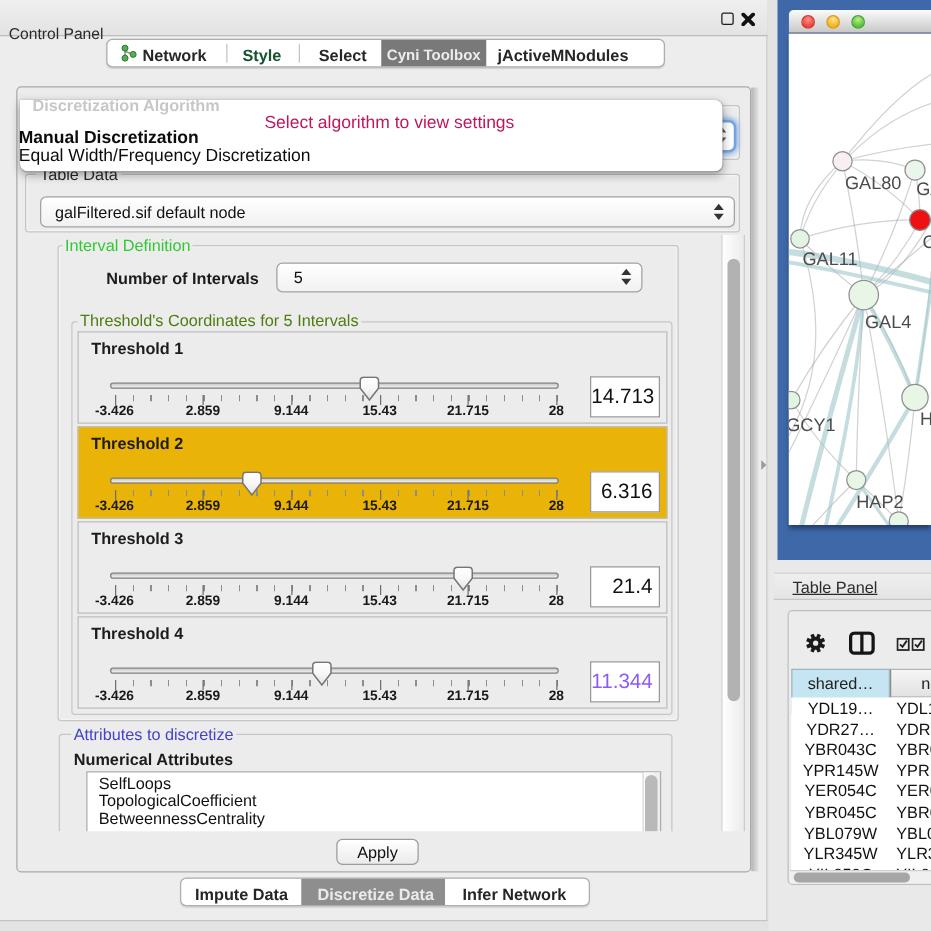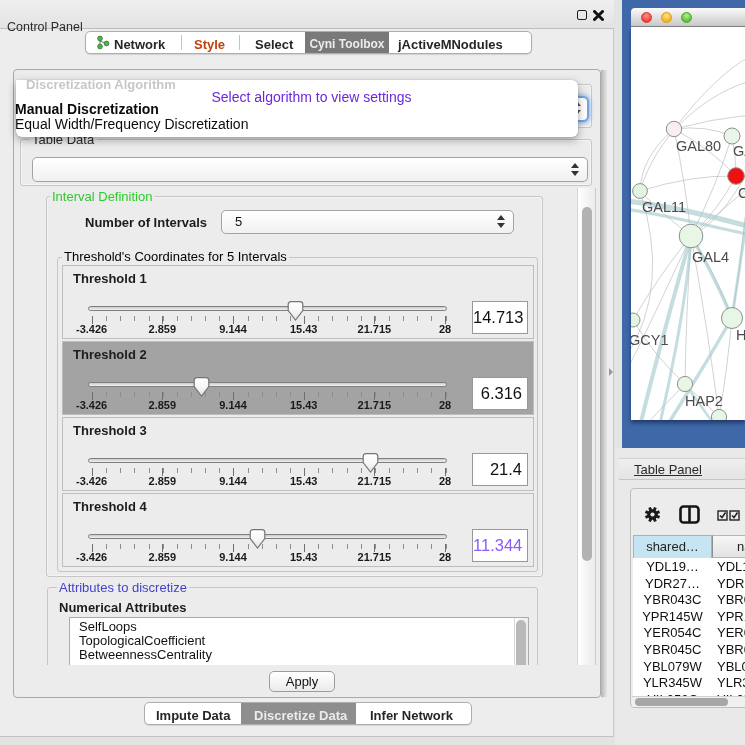--- a/index.html
+++ b/index.html
@@ -15,48 +15,49 @@
     </svg>
     <div class="abs" style="left:85px;top:31px;width:447px;height:23px;background:#fff;border:1px solid #adadad;border-radius:5px;box-shadow:0 1px 1px rgba(0,0,0,0.12);"></div>
     <svg class="abs" style="left:96px;top:35px" width="14" height="15">
 <path d="M4,3.5 L4,11.5 M4,6 L10,8.5" stroke="#8a8a8a" stroke-width="1.2" fill="none"></path>
 <circle cx="4" cy="3.5" r="2.4" fill="#55ad55" stroke="#2f7a2f" stroke-width="0.8"></circle>
 <circle cx="4" cy="11.5" r="2.4" fill="#55ad55" stroke="#2f7a2f" stroke-width="0.8"></circle>
 <circle cx="10.5" cy="8.5" r="2.4" fill="#55ad55" stroke="#2f7a2f" stroke-width="0.8"></circle>
 </svg>
     <div class="abs" style="left:114px;top:37px;font-size:13px;font-weight:bold;color:#262626;">Network</div>
     <div class="abs" style="left:181px;top:35px;width:1px;height:15px;background:#c4c4c4;"></div>
-    <div class="abs" style="left:194px;top:37px;font-size:13px;font-weight:bold;color:#c2410c;">Style</div>
+    <div class="abs" style="left:194px;top:37px;font-size:13px;font-weight:bold;color:#14532d;">Style</div>
     <div class="abs" style="left:239px;top:35px;width:1px;height:15px;background:#c4c4c4;"></div>
     <div class="abs" style="left:255px;top:37px;font-size:13px;font-weight:bold;color:#262626;">Select</div>
     <div class="abs" style="left:305px;top:32px;width:84px;height:21px;background:#797979;"></div>
     <div class="abs b" style="left:305px;top:37px;width:84px;text-align:center;font-size:12px;color:#ececec;">Cyni Toolbox</div>
     <div class="abs" style="left:398px;top:37px;font-size:13px;font-weight:bold;color:#262626;">jActiveMNodules</div>
     <div class="abs" style="left:13px;top:69px;width:588px;height:629px;background:#ececec;border:1px solid #a9a9a9;border-radius:4px;"></div>
     <div class="abs" style="left:601px;top:70px;width:6px;height:627px;background:linear-gradient(to right,#b4b4b4,#e6e6e6);"></div>
     <div class="abs" style="left:20px;top:84px;width:572px;height:44px;border:1px solid #c6c6c6;border-radius:3px;box-shadow:inset 0 0 0 1px #f5f5f5;"></div>
     <div class="abs" style="left:28px;top:96px;width:561px;height:26px;background:#fff;border:2px solid #74a4e0;border-radius:6px;box-shadow:0 0 4px 1px rgba(100,155,230,0.75);"></div>
     <div class="abs" style="left:573px;top:101px;width:0;height:0;border-left:4px solid transparent;border-right:4px solid transparent;border-bottom:5px solid #555;"></div>
     <div class="abs" style="left:573px;top:110px;width:0;height:0;border-left:4px solid transparent;border-right:4px solid transparent;border-top:5px solid #555;"></div>
     <div class="abs" style="left:20px;top:139px;width:572px;height:47px;border:1px solid #c6c6c6;border-radius:3px;box-shadow:inset 0 0 0 1px #f5f5f5;"></div>
     <div class="abs" style="left:29px;top:132px;font-size:13px;color:#2a2a2a;background:#ececec;padding:0 3px;">Table Data</div>
     <div class="abs" style="left:32px;top:157px;width:556px;height:25px;background:linear-gradient(#ffffff,#f1f1f1);border:1px solid #a3a3a3;border-radius:5px;"></div>
+    <div class="abs" style="left:44px;top:162px;font-size:13px;color:#111;">galFiltered.sif default node</div>
     <div class="abs" style="left:571px;top:163px;width:0;height:0;border-left:4px solid transparent;border-right:4px solid transparent;border-bottom:5px solid #333;"></div>
     <div class="abs" style="left:571px;top:171px;width:0;height:0;border-left:4px solid transparent;border-right:4px solid transparent;border-top:5px solid #333;"></div>
     <div class="abs" style="left:577px;top:188px;width:19px;height:477px;background:linear-gradient(to right,#ffffff,#ebebeb);border-left:1px solid #d6d6d6;border-right:1px solid #cccccc;"></div>
     <div class="abs" style="left:582px;top:207px;width:10px;height:354px;background:#b2b2b2;border-radius:5px;"></div>
     <div class="abs" style="left:46px;top:196px;width:497px;height:381px;border:1px solid #c6c6c6;border-radius:3px;box-shadow:inset 0 0 0 1px #f4f4f4;"></div>
     <div class="abs" style="left:50px;top:189px;font-size:13px;color:#31c931;background:#ececec;padding:0 2px;">Interval Definition</div>
     <div class="abs b" style="left:85px;top:215px;font-size:13px;color:#1c1c1c;">Number of Intervals</div>
     <div class="abs" style="left:221px;top:210px;width:293px;height:24px;background:linear-gradient(#ffffff,#f1f1f1);border:1px solid #a3a3a3;border-radius:5px;"></div>
     <div class="abs" style="left:235px;top:214px;font-size:13px;color:#111;">5</div>
     <div class="abs" style="left:497px;top:215px;width:0;height:0;border-left:4px solid transparent;border-right:4px solid transparent;border-bottom:5px solid #333;"></div>
     <div class="abs" style="left:497px;top:223px;width:0;height:0;border-left:4px solid transparent;border-right:4px solid transparent;border-top:5px solid #333;"></div>
     <div class="abs" style="left:57px;top:257px;width:481px;height:315px;border:1px solid #c6c6c6;border-radius:3px;"></div>
-    <div class="abs" style="left:62px;top:249px;font-size:13px;color:#000000;background:#ececec;padding:0 2px;">Threshold's Coordinates for 5 Intervals</div>
+    <div class="abs" style="left:62px;top:249px;font-size:13px;color:#4d7c0f;background:#ececec;padding:0 2px;">Threshold's Coordinates for 5 Intervals</div>
     <div class="abs" style="left:62px;top:265px;width:472px;height:74px;border:1px solid #bdbdbd;background:#ececec;">
       <div class="abs b" style="left:10px;top:5px;font-size:13px;color:#1c1c1c;">Threshold 1</div>
       <div class="abs" style="left:25px;top:40px;width:359px;height:5px;border:1px solid #7f7f7f;border-radius:3px;background:linear-gradient(#c9c9c9,#f2f2f2);"></div>
       <div class="abs" style="left:28.6px;top:50px;width:356px;height:5px;background:repeating-linear-gradient(to right,#8d8d8d 0,#8d8d8d 1px,transparent 1px,transparent 14.14px);"></div>
       <div class="abs" style="left:28.6px;top:50px;width:1px;height:8px;background:#6f6f6f;"></div>
       <div class="abs" style="left:99.3px;top:50px;width:1px;height:8px;background:#6f6f6f;"></div>
       <div class="abs" style="left:170.0px;top:50px;width:1px;height:8px;background:#6f6f6f;"></div>
       <div class="abs" style="left:240.7px;top:50px;width:1px;height:8px;background:#6f6f6f;"></div>
       <div class="abs" style="left:311.4px;top:50px;width:1px;height:8px;background:#6f6f6f;"></div>
       <div class="abs" style="left:382.1px;top:50px;width:1px;height:8px;background:#6f6f6f;"></div>
@@ -71,21 +72,21 @@
           <linearGradient id="g265" x1="0" y1="0" x2="0" y2="1">
             <stop offset="0" stop-color="#ffffff"></stop>
             <stop offset="0.5" stop-color="#f7f7f7"></stop>
             <stop offset="1" stop-color="#e3e3e3"></stop>
           </linearGradient>
         </defs>
 <path d="M4,0.7 L13,0.7 Q15.8,0.7 15.8,3.5 L15.8,9.5 L8.5,19 L1.2,9.5 L1.2,3.5 Q1.2,0.7 4,0.7 Z" fill="url(#g265)" stroke="#757575" stroke-width="1.2"></path>
 </svg>
       <div class="abs" style="left:409px;top:35px;width:56px;height:33px;background:#fff;border:1px solid #989898;font-size:16.5px;color:#111;text-align:right;line-height:31px;padding-right:5px;">14.713</div>
     </div>
-    <div class="abs" style="left:62px;top:341px;width:472px;height:74px;border:1px solid #bdbdbd;background:#a3a3a3;">
+    <div class="abs" style="left:62px;top:341px;width:472px;height:74px;border:1px solid #bdbdbd;background:#eab308;">
       <div class="abs b" style="left:10px;top:5px;font-size:13px;color:#1c1c1c;">Threshold 2</div>
       <div class="abs" style="left:25px;top:40px;width:359px;height:5px;border:1px solid #7f7f7f;border-radius:3px;background:linear-gradient(#c9c9c9,#f2f2f2);"></div>
       <div class="abs" style="left:28.6px;top:50px;width:356px;height:5px;background:repeating-linear-gradient(to right,#8d8d8d 0,#8d8d8d 1px,transparent 1px,transparent 14.14px);"></div>
       <div class="abs" style="left:28.6px;top:50px;width:1px;height:8px;background:#6f6f6f;"></div>
       <div class="abs" style="left:99.3px;top:50px;width:1px;height:8px;background:#6f6f6f;"></div>
       <div class="abs" style="left:170.0px;top:50px;width:1px;height:8px;background:#6f6f6f;"></div>
       <div class="abs" style="left:240.7px;top:50px;width:1px;height:8px;background:#6f6f6f;"></div>
       <div class="abs" style="left:311.4px;top:50px;width:1px;height:8px;background:#6f6f6f;"></div>
       <div class="abs" style="left:382.1px;top:50px;width:1px;height:8px;background:#6f6f6f;"></div>
       <div class="abs b" style="left:-1.4px;top:57px;width:60px;text-align:center;font-size:11px;color:#1a1a1a;">-3.426</div>
@@ -173,21 +174,21 @@
     </div>
     <div class="abs" style="left:269px;top:671px;width:66px;height:21px;background:linear-gradient(#ffffff,#ebebeb);border:1px solid #9c9c9c;border-radius:5px;font-size:13px;color:#111;text-align:center;line-height:19px;">Apply</div>
     <div class="abs" style="left:144px;top:702px;width:328px;height:23px;background:#fff;border:1px solid #adadad;border-radius:5px;box-shadow:0 1px 1px rgba(0,0,0,0.10);"></div>
     <div class="abs" style="left:156px;top:708px;font-size:13px;font-weight:bold;color:#262626;">Impute Data</div>
     <div class="abs" style="left:241px;top:703px;width:115px;height:21px;background:#8e8e8e;"></div>
     <div class="abs" style="left:254px;top:708px;font-size:13px;font-weight:bold;color:#ebebeb;">Discretize Data</div>
     <div class="abs" style="left:370px;top:708px;font-size:13px;font-weight:bold;color:#262626;">Infer Network</div>
   </div>
 <div class="abs" style="left:16px;top:80px;width:562px;height:57px;background:#fff;border-radius:0 6px 6px 6px;box-shadow:0 3px 8px rgba(0,0,0,0.35),0 0 1px rgba(0,0,0,0.3);z-index:50;"></div>
 <div class="abs b" style="left:26px;top:77px;font-size:13px;color:#c7c8c6;z-index:51;">Discretization Algorithm</div>
-<div class="abs" style="left:16px;top:89px;width:560px;text-align:center;font-size:14px;color:#6d28d9;z-index:51;padding-left:31px;">Select algorithm to view settings</div>
+<div class="abs" style="left:16px;top:89px;width:560px;text-align:center;font-size:14px;color:#be185d;z-index:51;padding-left:31px;">Select algorithm to view settings</div>
 <div class="abs b" style="left:15px;top:101px;font-size:14px;color:#0c0c0c;z-index:51;">Manual Discretization</div>
 <div class="abs" style="left:15px;top:116px;font-size:14px;color:#0c0c0c;z-index:51;">Equal Width/Frequency Discretization</div>
 <div class="abs" style="left:622px;top:0;width:123px;height:448px;background:#3e68a8;"></div>
 <div class="abs" style="left:631px;top:8px;width:114px;height:19px;background:linear-gradient(#fbfbfb,#c8c8c8);border-bottom:1px solid #828282;border-radius:4px 0 0 0;"></div>
 <div class="abs" style="left:640.5px;top:12px;width:11px;height:11px;border-radius:50%;background:radial-gradient(circle at 50% 30%,#ff8d88,#ec443c 70%);border:0.5px solid #cf3831;"></div>
 <div class="abs" style="left:660.5px;top:12px;width:11px;height:11px;border-radius:50%;background:radial-gradient(circle at 50% 30%,#ffe38e,#f5b31c 70%);border:0.5px solid #d99c19;"></div>
 <div class="abs" style="left:680.5px;top:12px;width:11px;height:11px;border-radius:50%;background:radial-gradient(circle at 50% 30%,#b9ee8e,#58c23a 70%);border:0.5px solid #4aa332;"></div>
 <div class="abs" style="left:631px;top:27px;width:114px;height:393px;background:#fff;box-shadow:0 3px 4px rgba(0,0,30,0.45);">
 <svg width="114" height="393" viewBox="0 0 114 393">
 <g fill="none" stroke="#9b9b9b" stroke-opacity="0.45" stroke-width="1">

